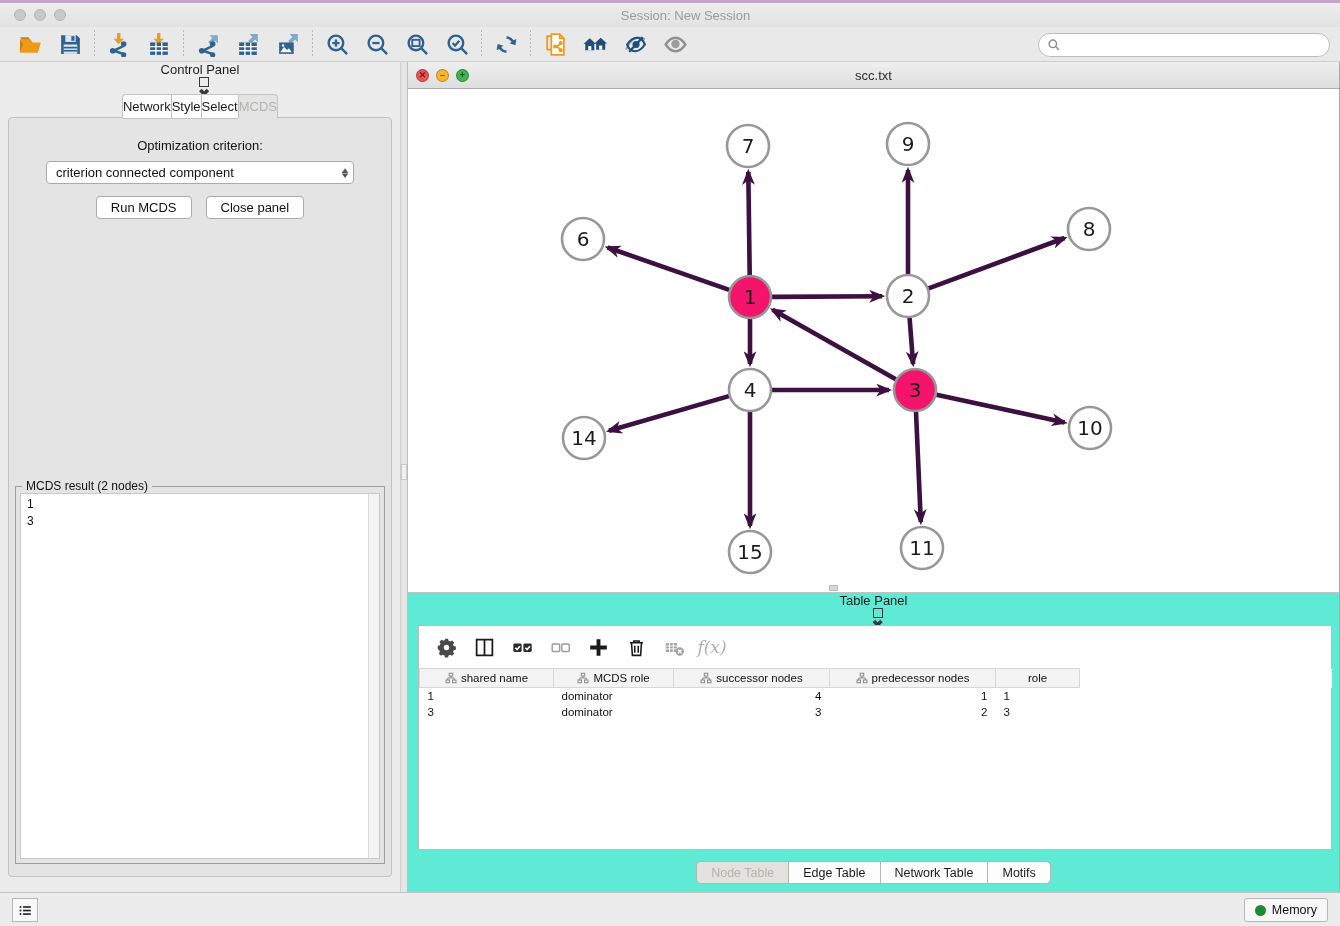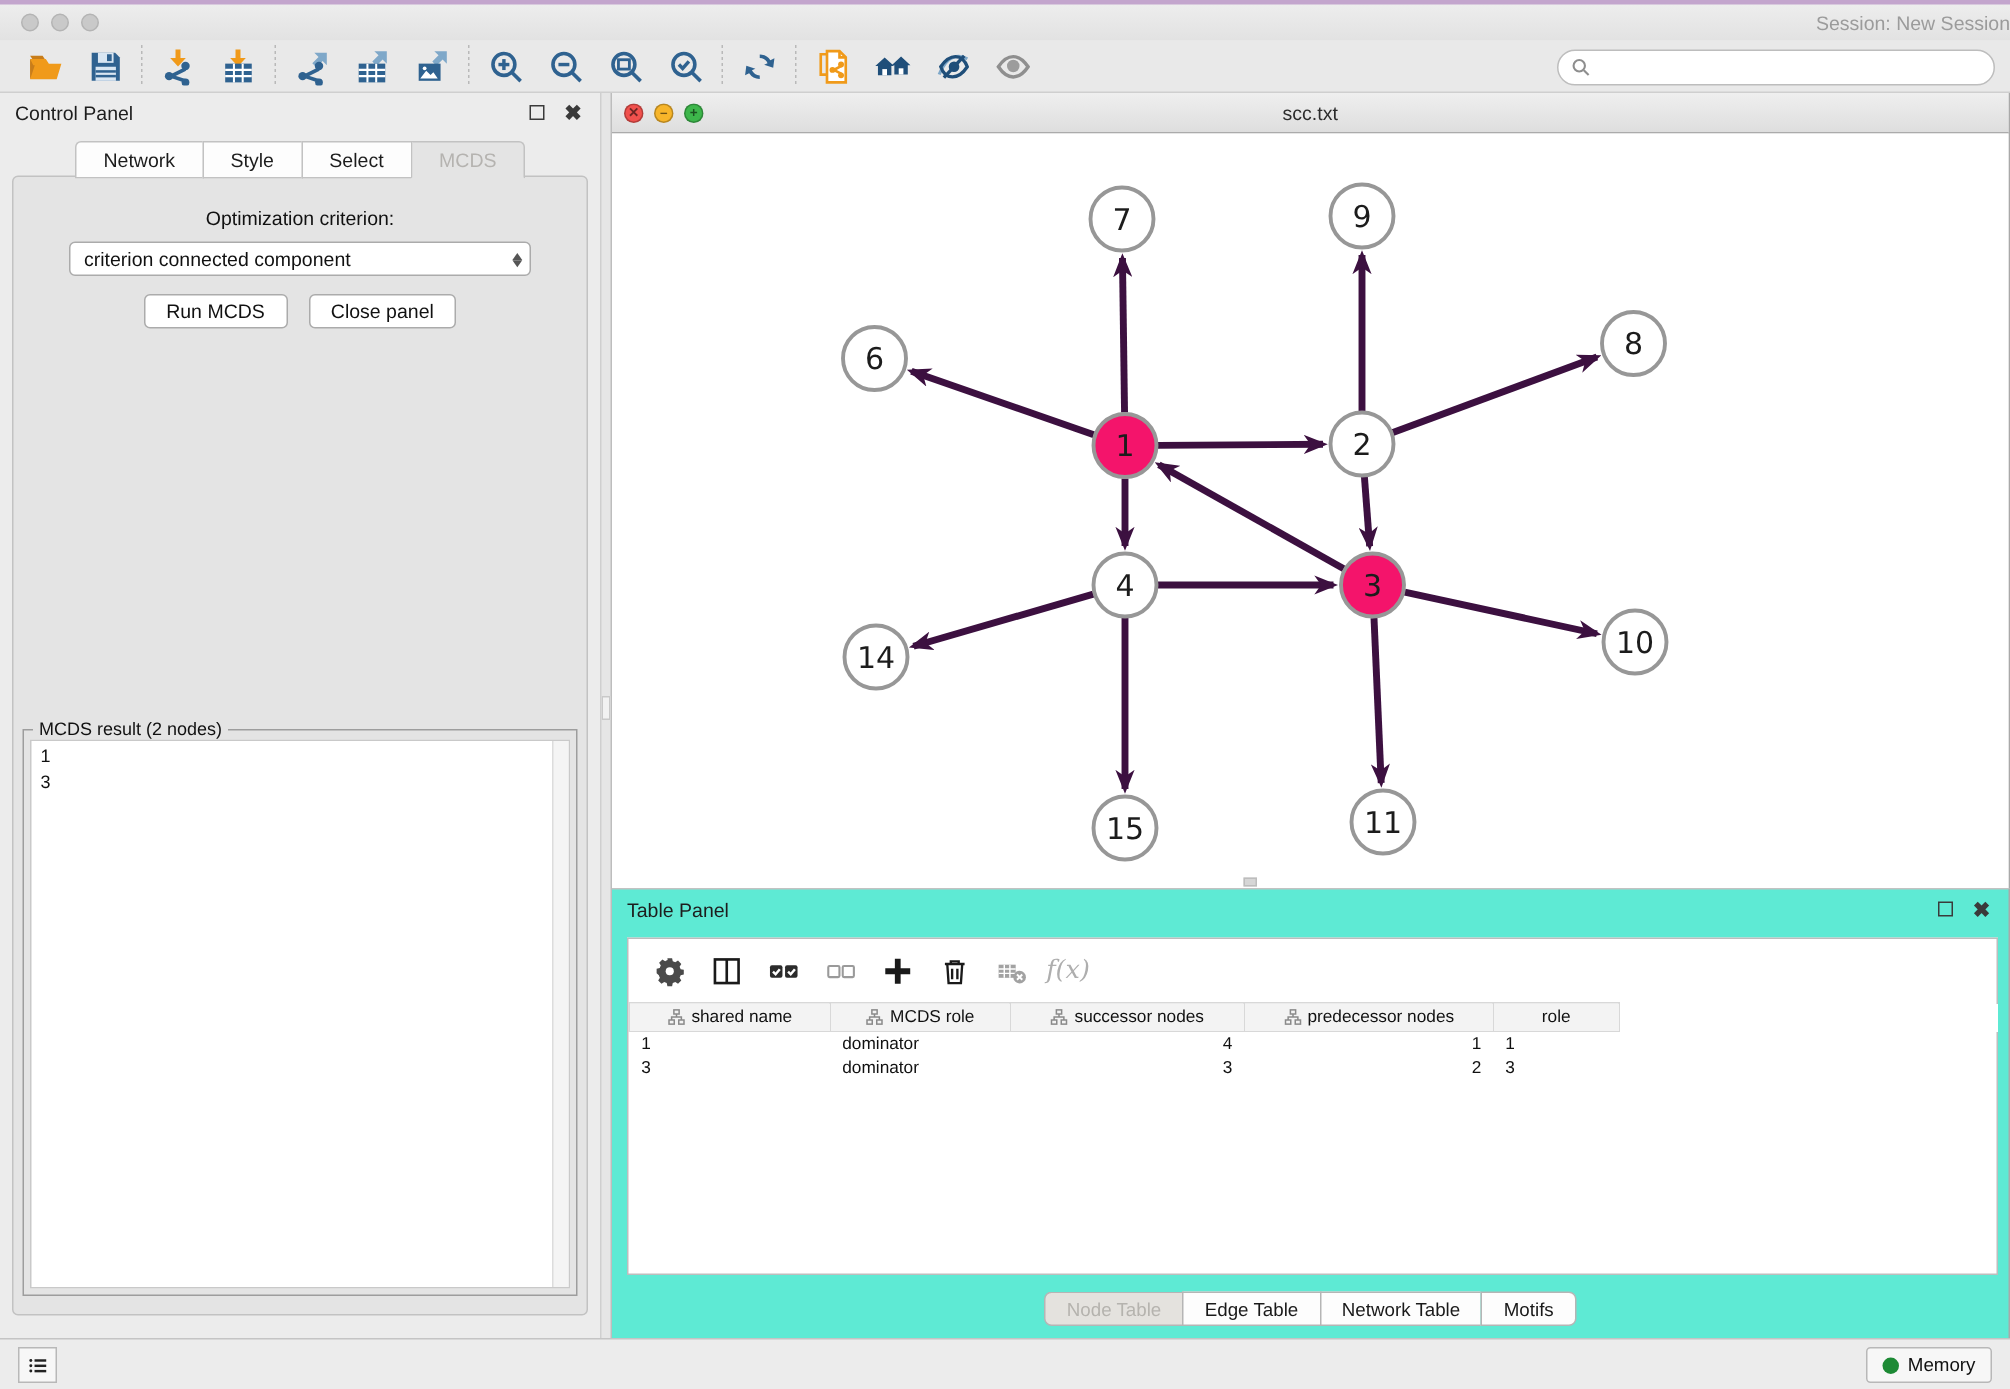--- a/index.html
+++ b/index.html
@@ -6,45 +6,45 @@
   html,body { width:1340px; height:926px; }
   body { font-family:"Liberation Sans", sans-serif; background:#ececec; position:relative; overflow:hidden; }
 
   .top-edge { position:absolute; top:0; left:0; width:1340px; height:3px; background:#c3a5cd; z-index:50; }
 
   
   .titlebar { position:absolute; top:3px; left:0; width:1340px; height:24px;
     background:linear-gradient(#ededed,#e2e2e2); display:flex; align-items:center; }
   .tl-group { display:flex; gap:8px; margin-left:14px; }
   .tl { width:12px; height:12px; border-radius:50%; background:#c9c9c9; border:1px solid #b4b4b4; }
-  .win-title { position:absolute; left:0; right:0; text-align:right; color:#9b9b9b; font-size:13px;margin-left:31px; }
+  .win-title { position:absolute; left:0; right:0; text-align:center; color:#9b9b9b; font-size:13px;margin-left:31px; }
 
   
   .toolbar { position:absolute; top:27px; left:0; width:1340px; height:35px;
     background:#e9e9e9; border-bottom:1px solid #cfcfcf; display:flex; align-items:center; }
   .tb-left { display:flex; align-items:center; height:100%; padding-left:10px; }
   .tbtn { width:40px; height:30px; display:flex; align-items:center; justify-content:center; cursor:default; }
   .tbtn svg { width:25px; height:25px; }
   .tb-sep { width:1px; height:28px; margin:0 4px; background-image:repeating-linear-gradient(#b9b9b9 0 2px, transparent 2px 4px); }
   .searchbox { position:absolute; right:10px; top:6px; width:292px; height:24px; background:#fff;
     border:1px solid #bdbdbd; border-radius:12px; display:flex; align-items:center; padding-left:8px; }
   .searchbox svg { width:14px; height:14px; }
   .searchbox input { border:none; outline:none; flex:1; height:20px; font-size:12px; background:transparent; padding-left:5px;}
 
   
   .control-panel { position:absolute; top:62px; left:0; width:400px; height:830px; background:#ececec; }
-  .panel-head { height:26px; display:flex; align-items:center; padding:0 10px; }
+  .panel-head { height:26px; display:flex; align-items:center; padding:0 10px;flex-direction:column; }
   .panel-title { font-size:13px; color:#1d1d1d; }
   .panel-head .spacer { flex:1; }
   .mini-btn { width:16px; height:16px; display:flex; align-items:center; justify-content:center; margin-left:8px; color:#3a3a3a; font-size:12px; }
   .float-square { width:10px; height:10px; border:1.6px solid #3a3a3a; background:transparent; }
   .close-x { font-weight:bold; font-size:14px; line-height:1; }
 
   .cp-tabs { display:flex; justify-content:center; position:relative; z-index:2; margin-top:6px; }
-  .cp-tab { font-size:13px; padding:4px 18px; background:#fdfdfd; border:1px solid #c2c2c2; border-right:none; color:#1c1c1c; }
+  .cp-tab { font-size:13px; padding:4px 0; background:#fdfdfd; border:1px solid #c2c2c2; border-right:none; color:#1c1c1c; }
   .cp-tab:first-child { border-top-left-radius:4px; }
   .cp-tab:last-child { border-right:1px solid #c2c2c2; border-top-right-radius:4px; }
   .cp-tab.active { background:#e4e4e4; color:#b5b3b0; border-bottom:1px solid #e4e4e4; }
 
   .cp-content { position:absolute; top:55px; left:8px; width:384px; height:760px;
     background:#e4e4e4; border:1px solid #c2c2c2; border-radius:4px; }
   .opt-label { text-align:center; font-size:13px; margin-top:20px; color:#111; }
   .dropdown { margin:8px auto 0 auto; width:308px; height:23px; background:#fff; border:1px solid #ababab;
     border-radius:4px; display:flex; align-items:center; font-size:13px; padding:0 4px 0 9px; color:#111; }
   .dropdown .dd-label { flex:1; }

